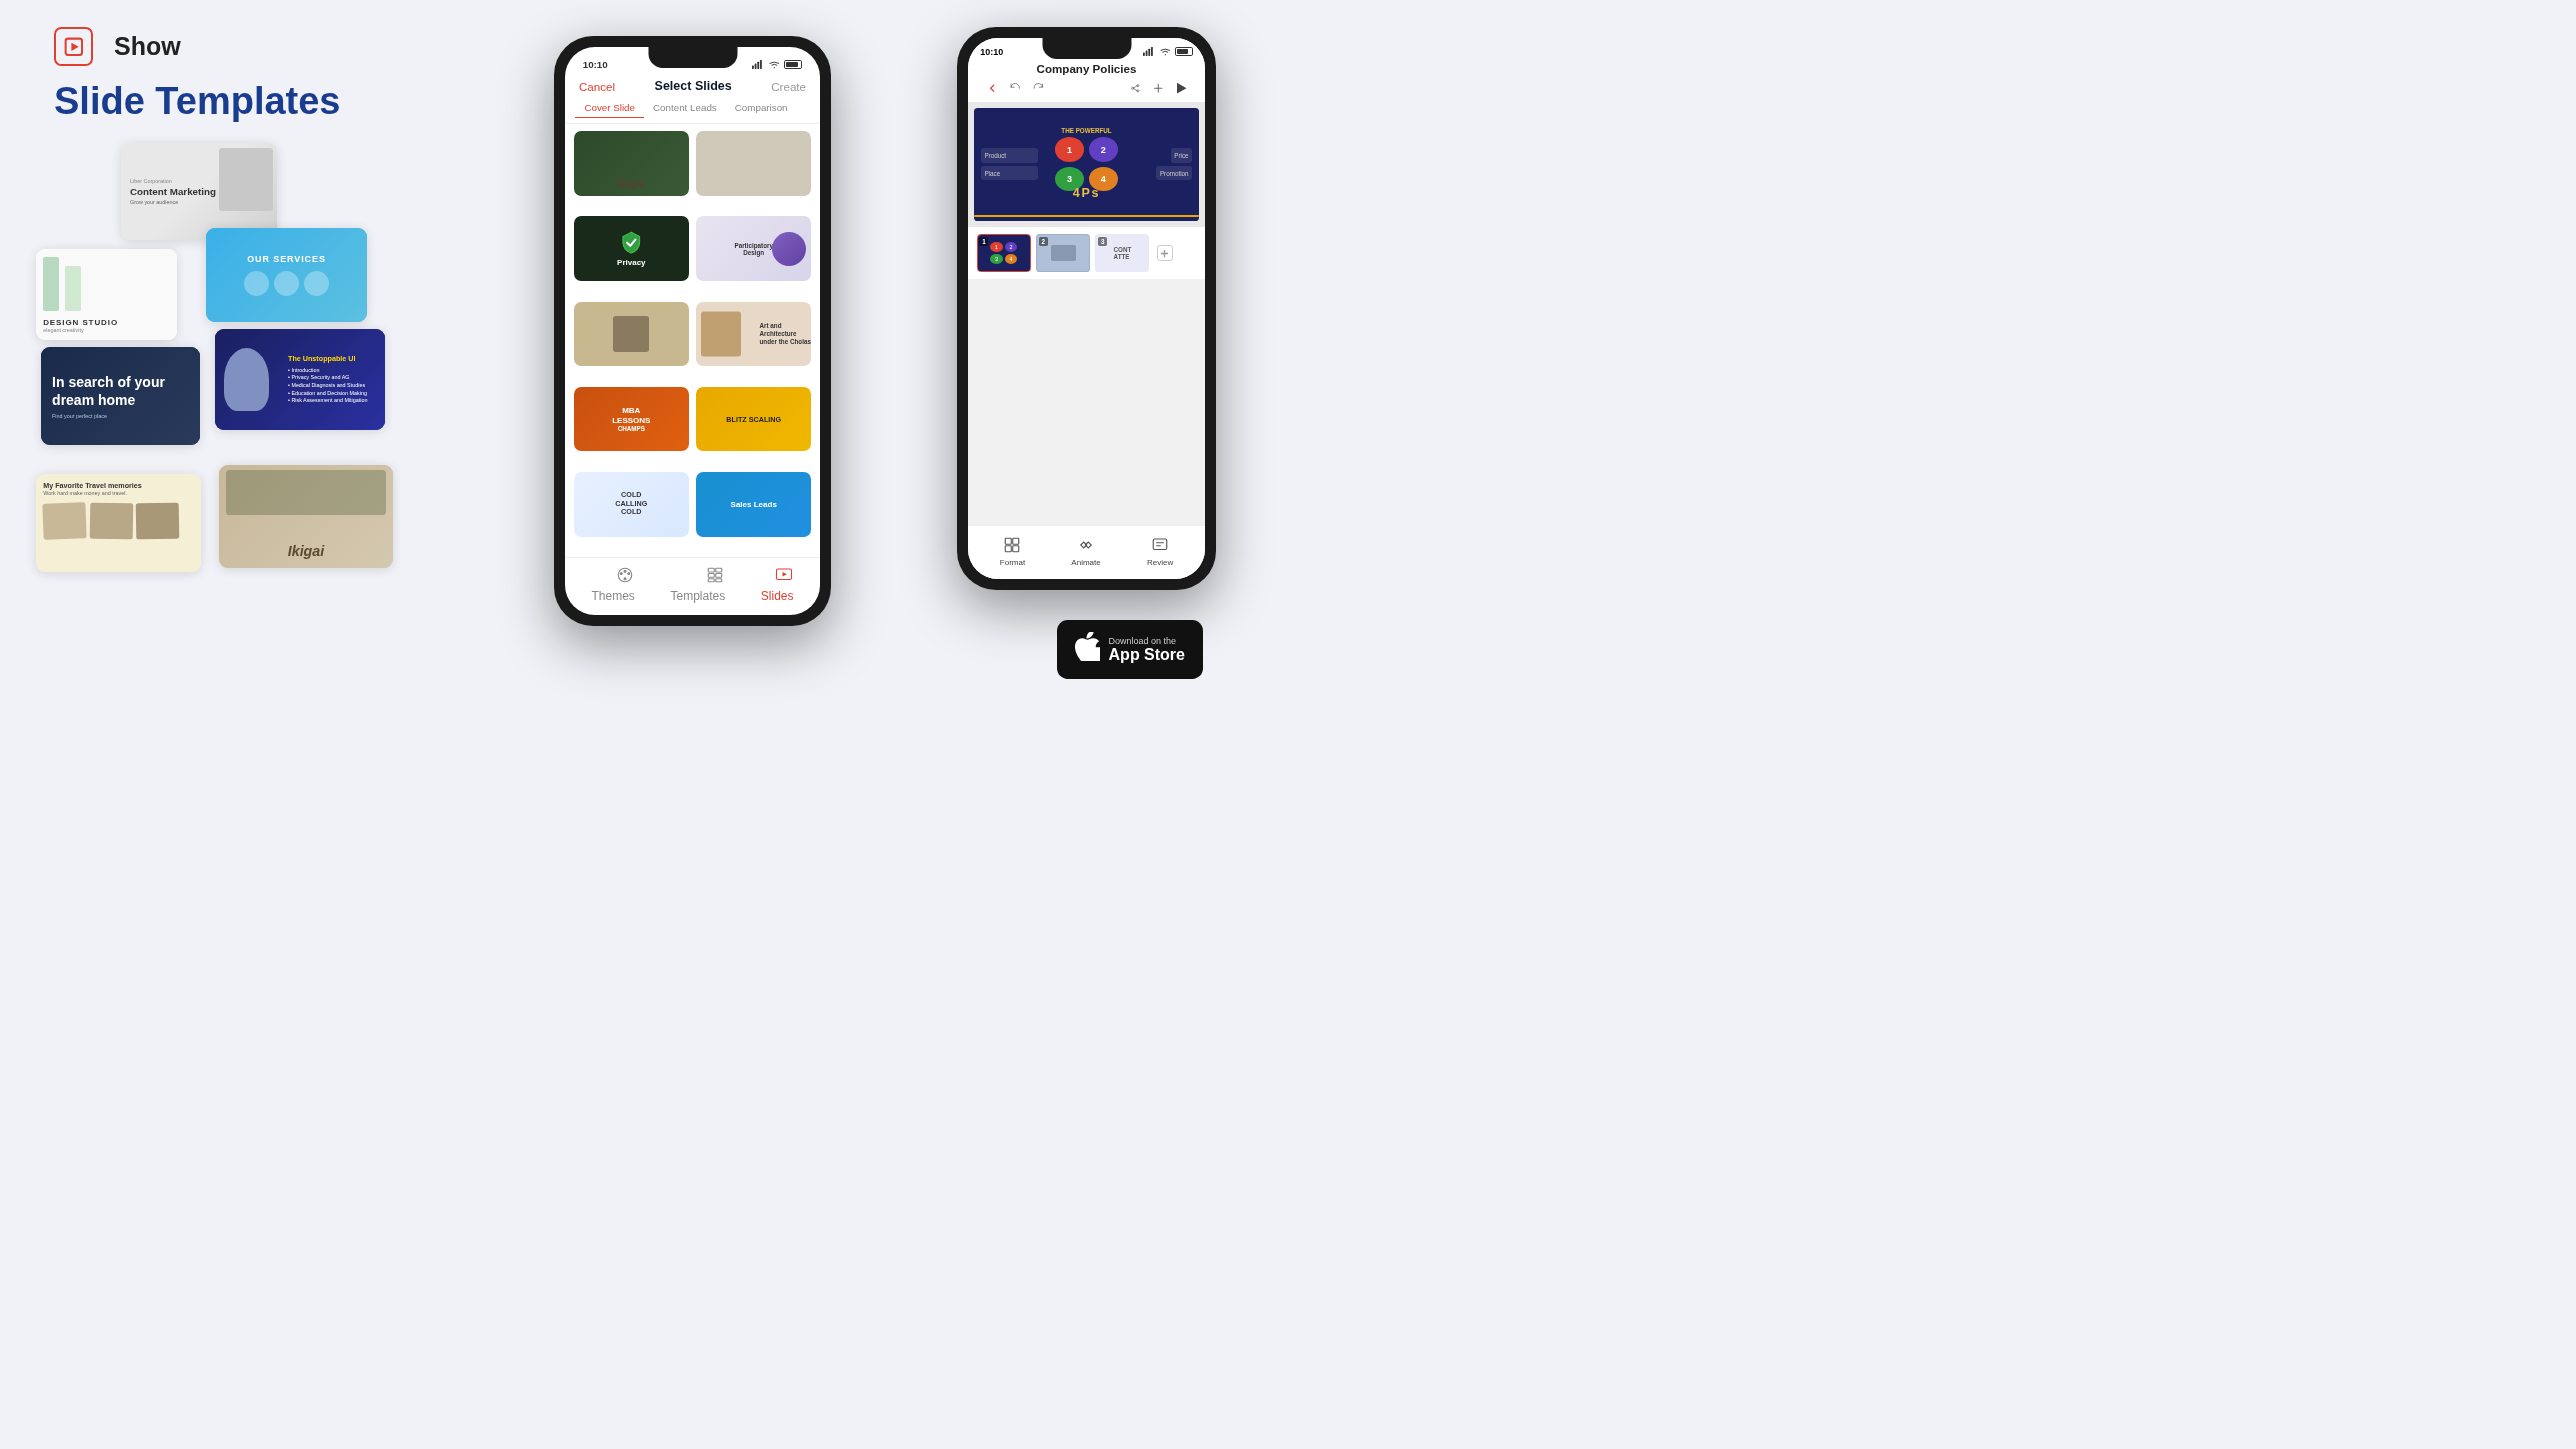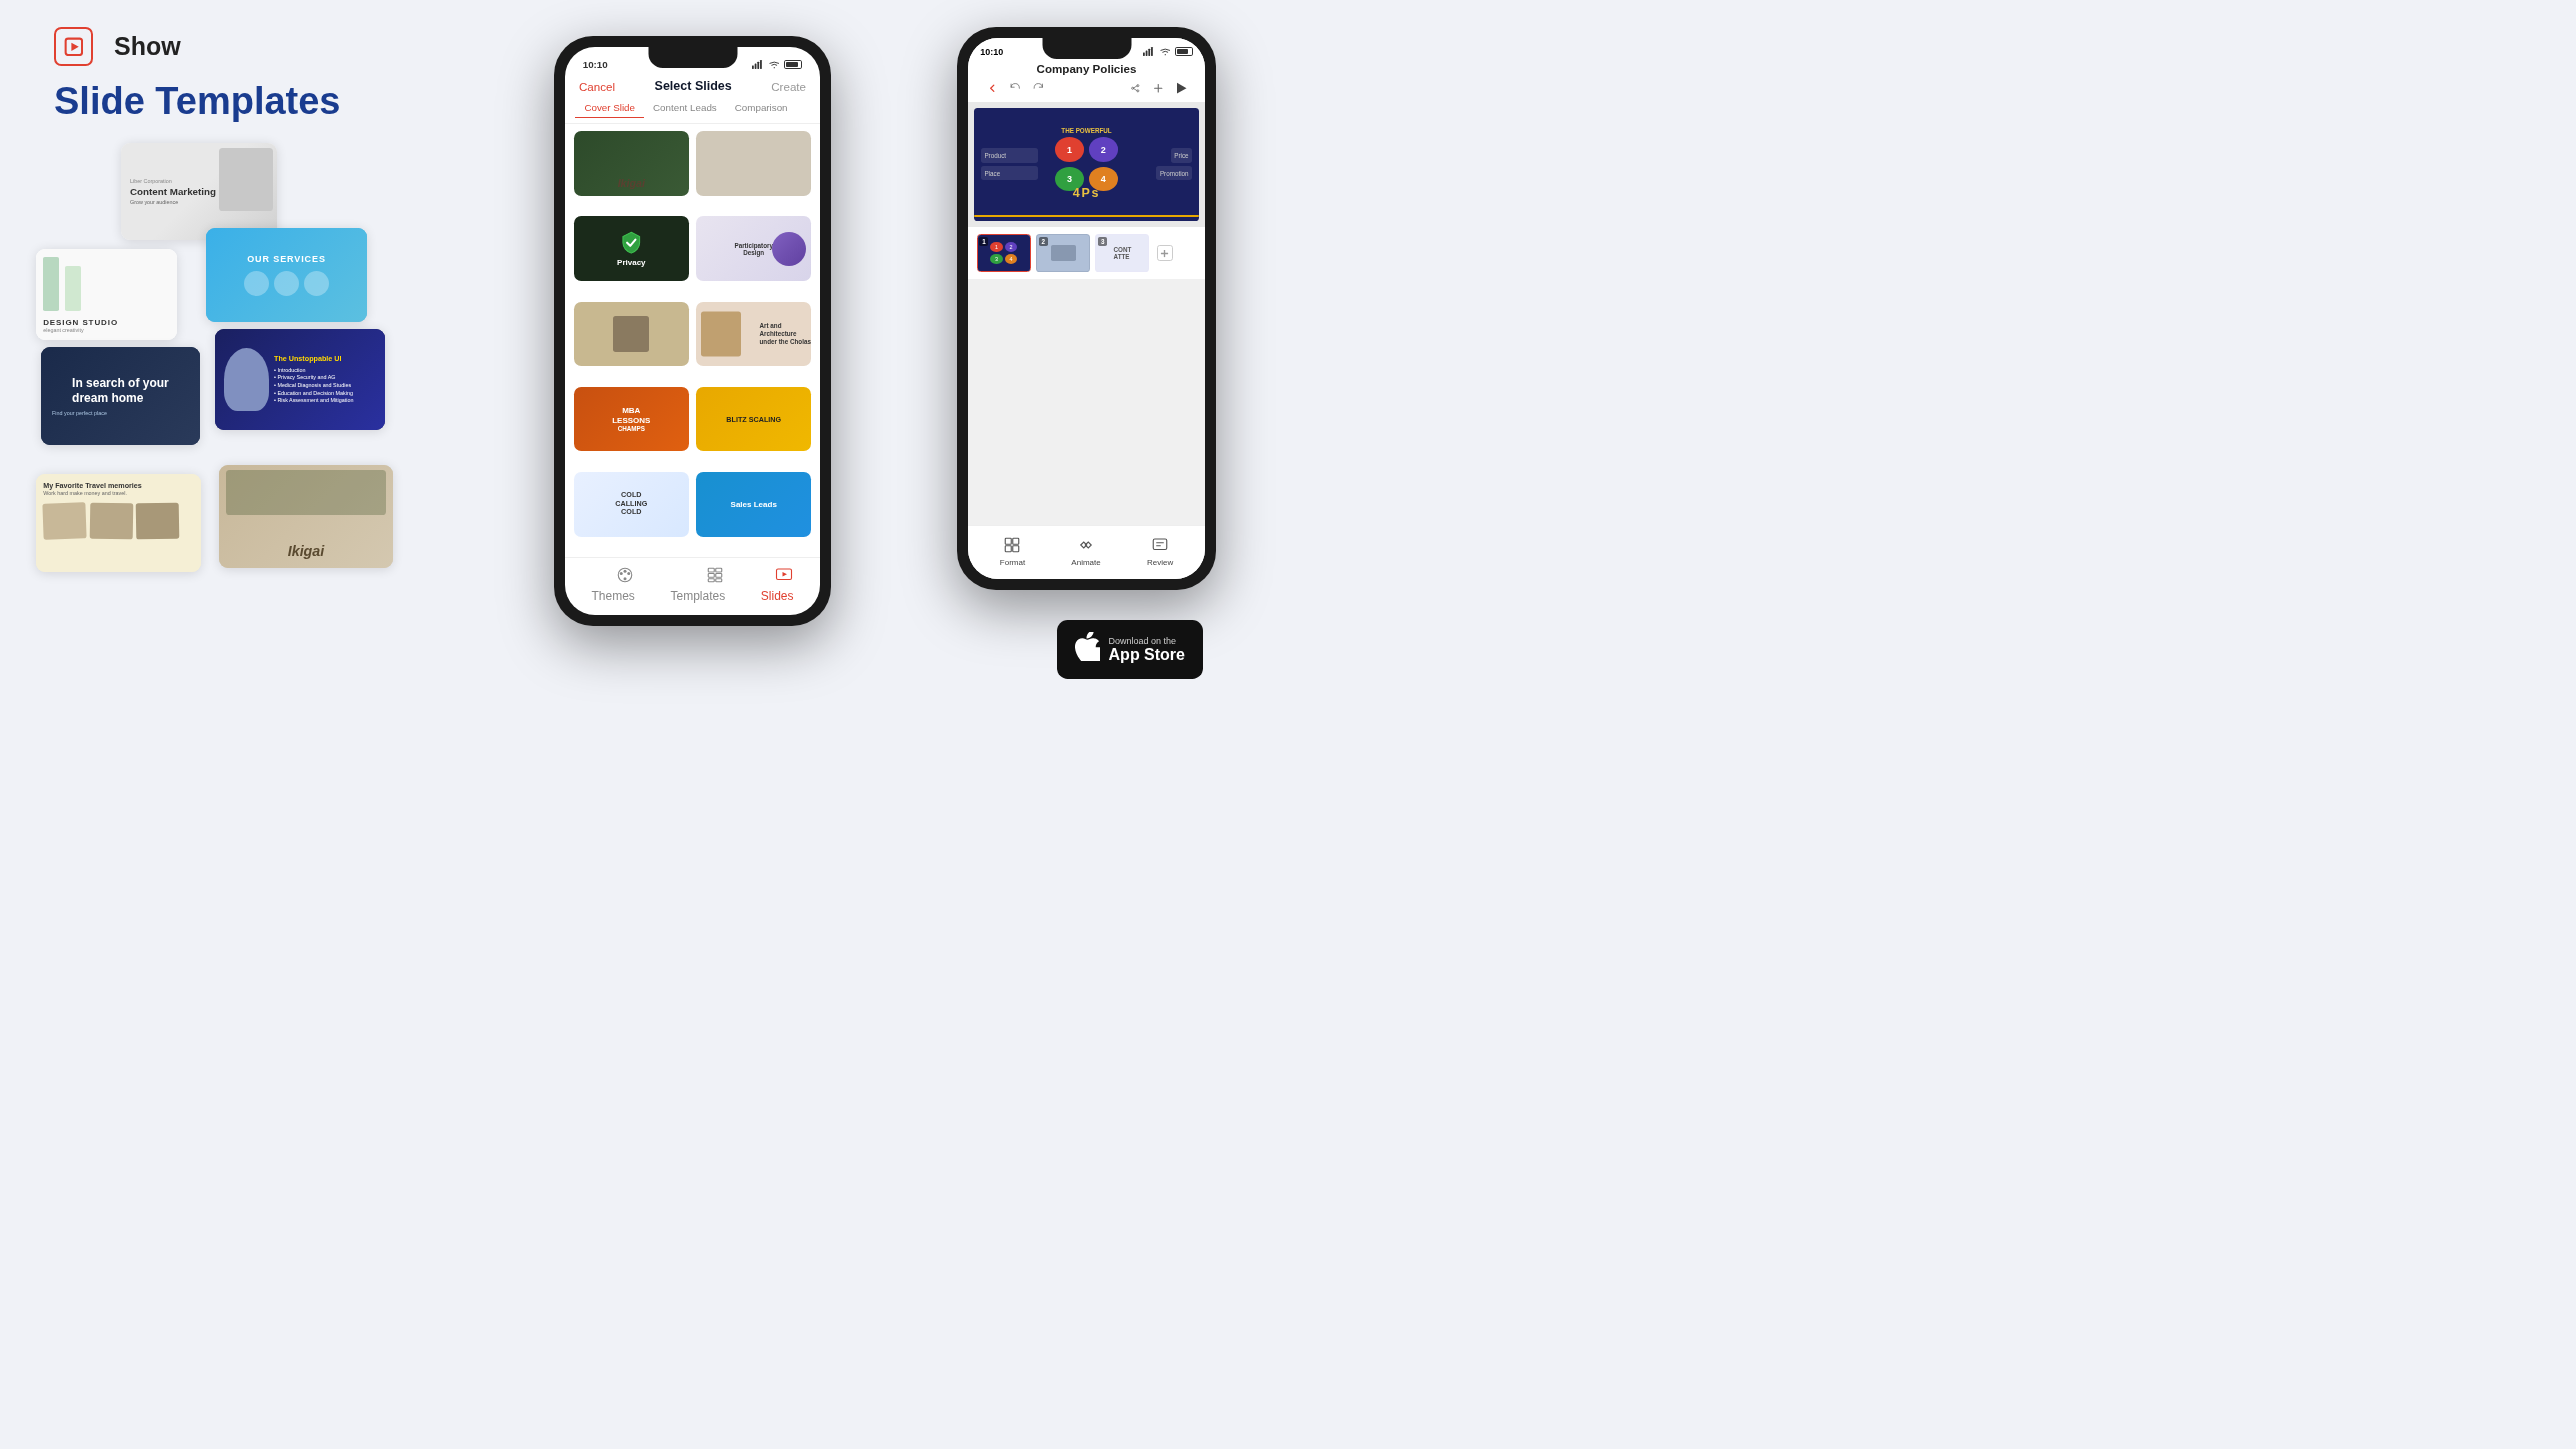--- a/index.html
+++ b/index.html
@@ -150,25 +150,24 @@
     .card-dream-home .dh-inner {
       width: 100%;
       height: 100%;
       background: linear-gradient(135deg, #1a2a4a, #2a3a5a);
       display: flex;
       flex-direction: column;
       justify-content: center;
       padding: 10.7px;
     }
     .card-dream-home .dh-title {
-      font-size: 12px;
+      font-size: 14px;
       font-weight: 700;
       color: #fff;
       line-height: 1.3;
-      margin-left: 20px;
     }
     .card-dream-home .dh-sub {
       font-size: 5.4px;
       color: #aac4e0;
       margin-top: 3.6px;
     }
 
     
     .card-unstoppable {
       width: 170px;
@@ -177,21 +176,21 @@
       left: 179px;
       background: #1a2060;
     }
     .card-unstoppable .ui-inner {
       width: 100%;
       height: 100%;
       background: linear-gradient(135deg, #1a2060, #2a30a0);
       display: flex;
       align-items: center;
       padding: 9px;
-      gap: 5px;
+      gap: 19px;
     }
     .card-unstoppable .ui-robot {
       width: 45px;
       height: 63px;
       background: #8090c0;
       border-radius: 50% 50% 30% 30%;
       flex-shrink: 0;
     }
     .card-unstoppable .ui-text {
       font-size: 8px;

